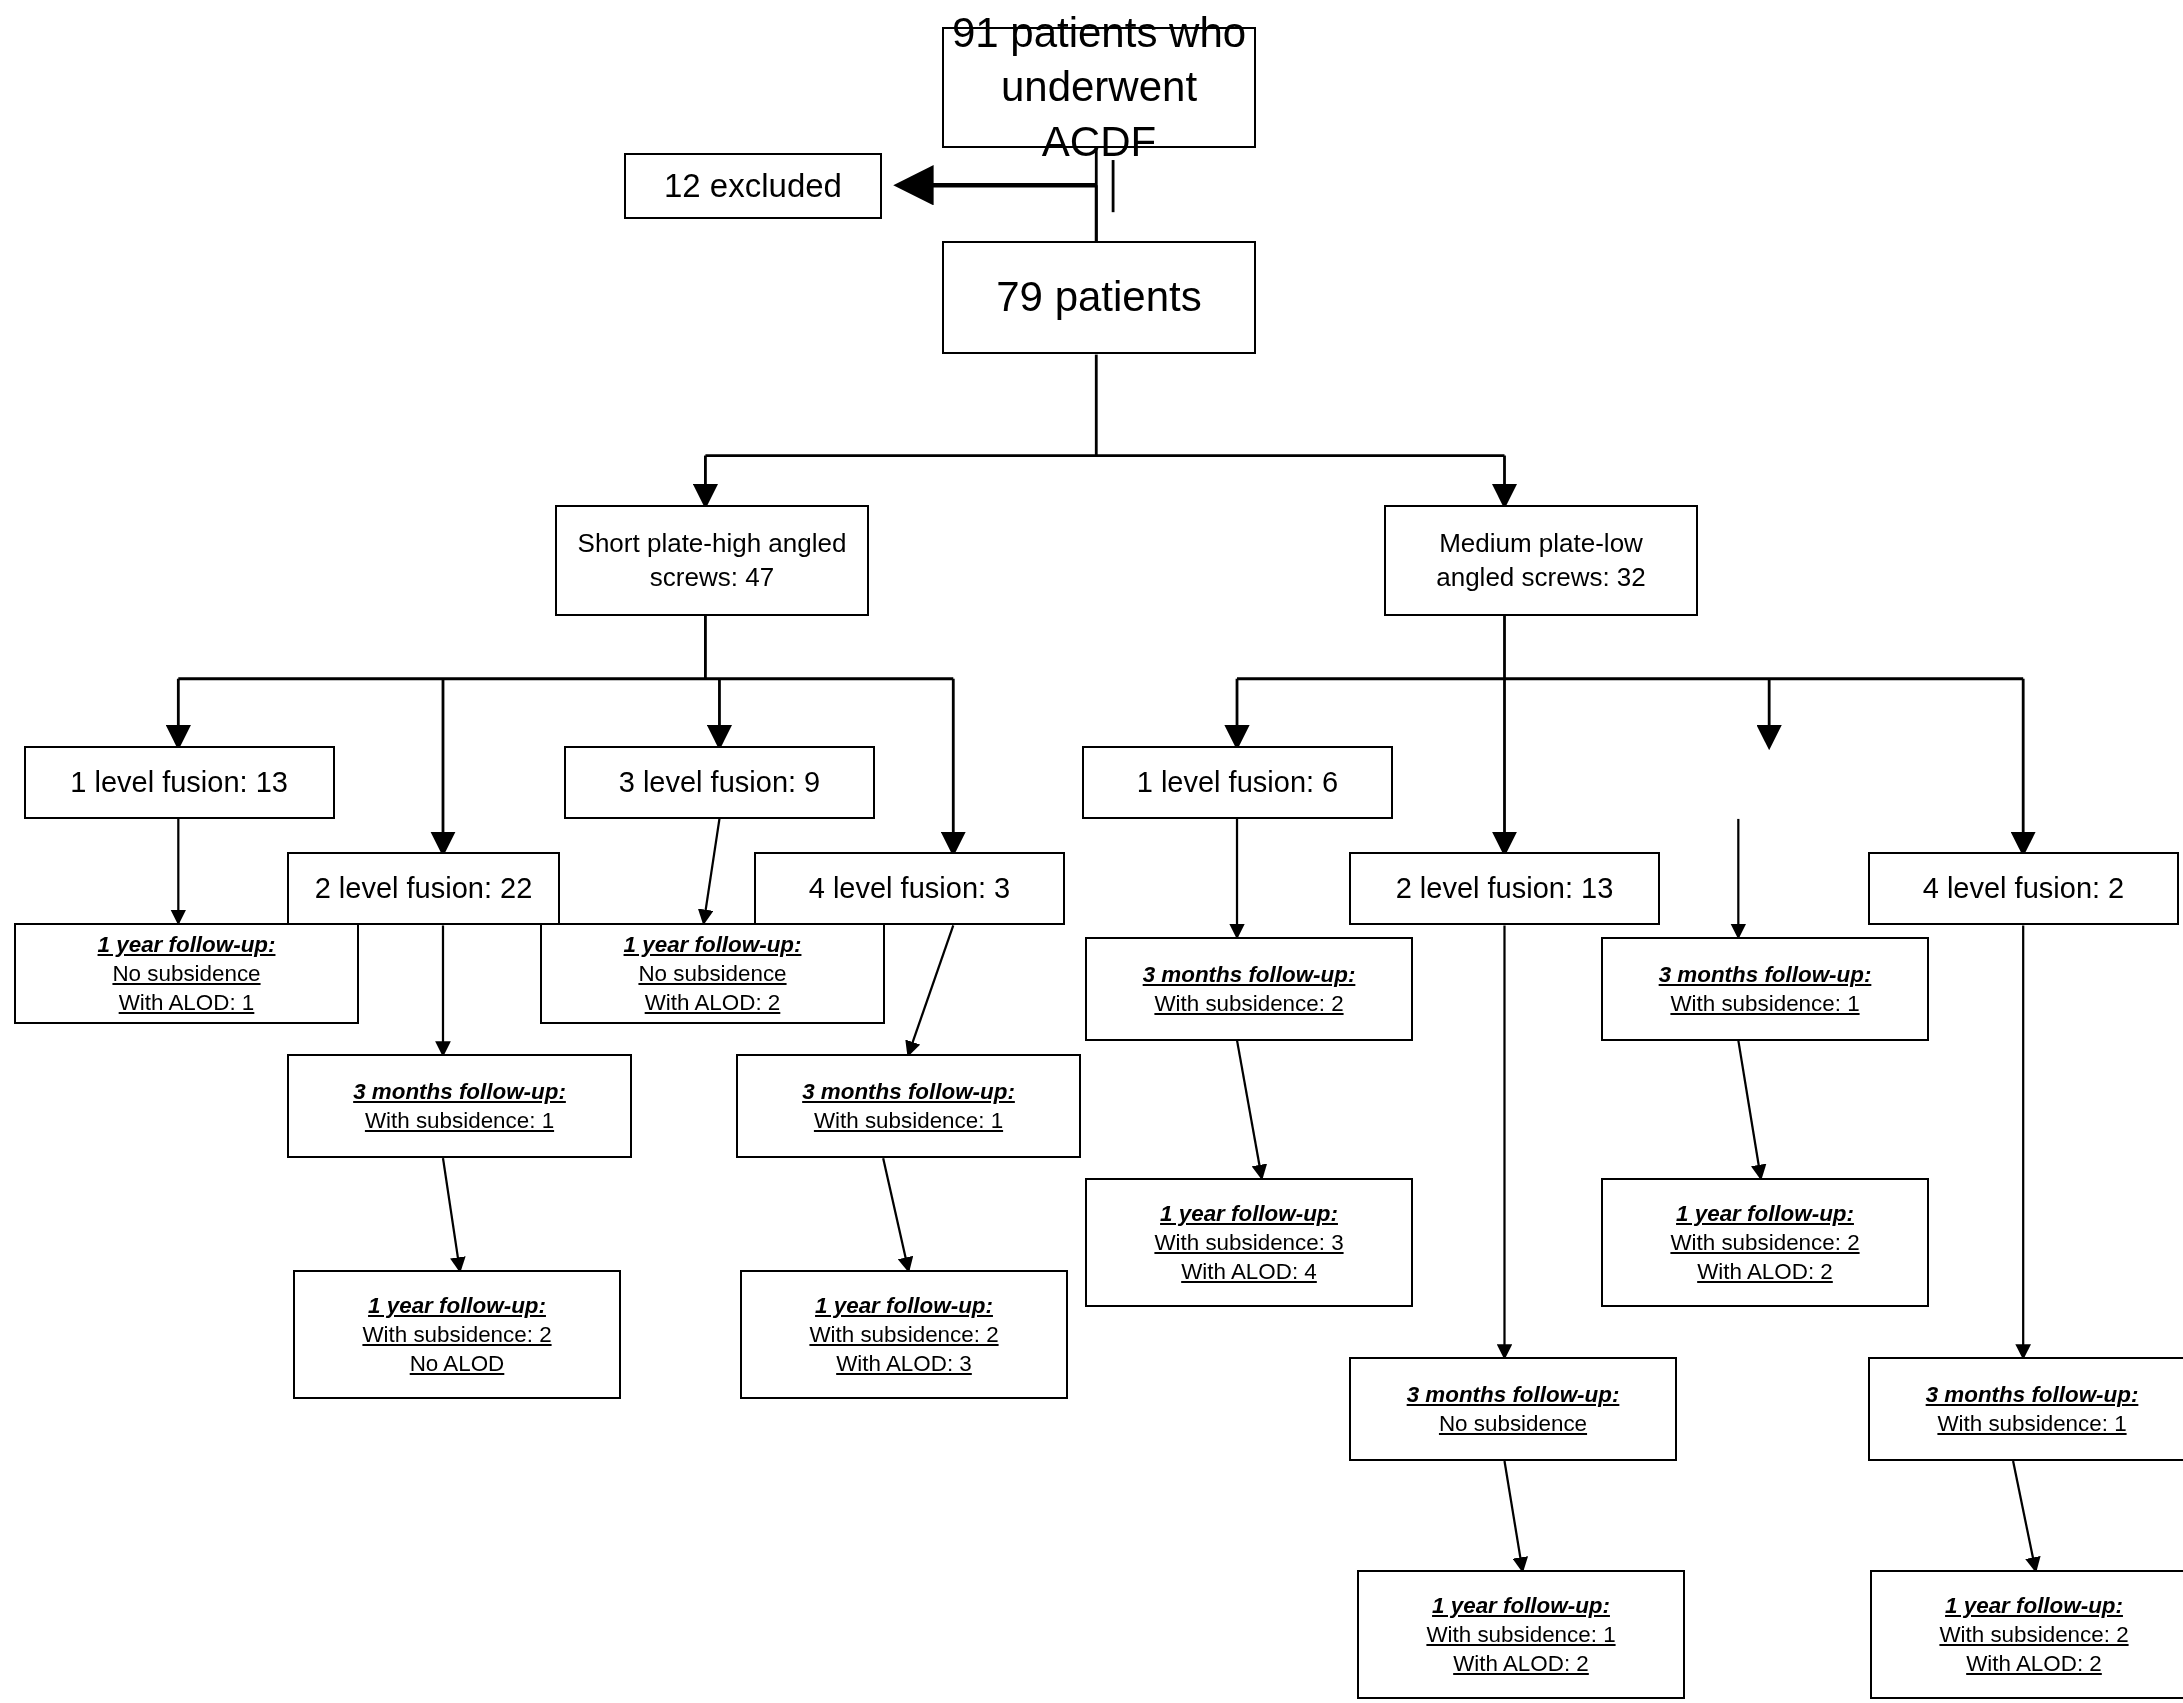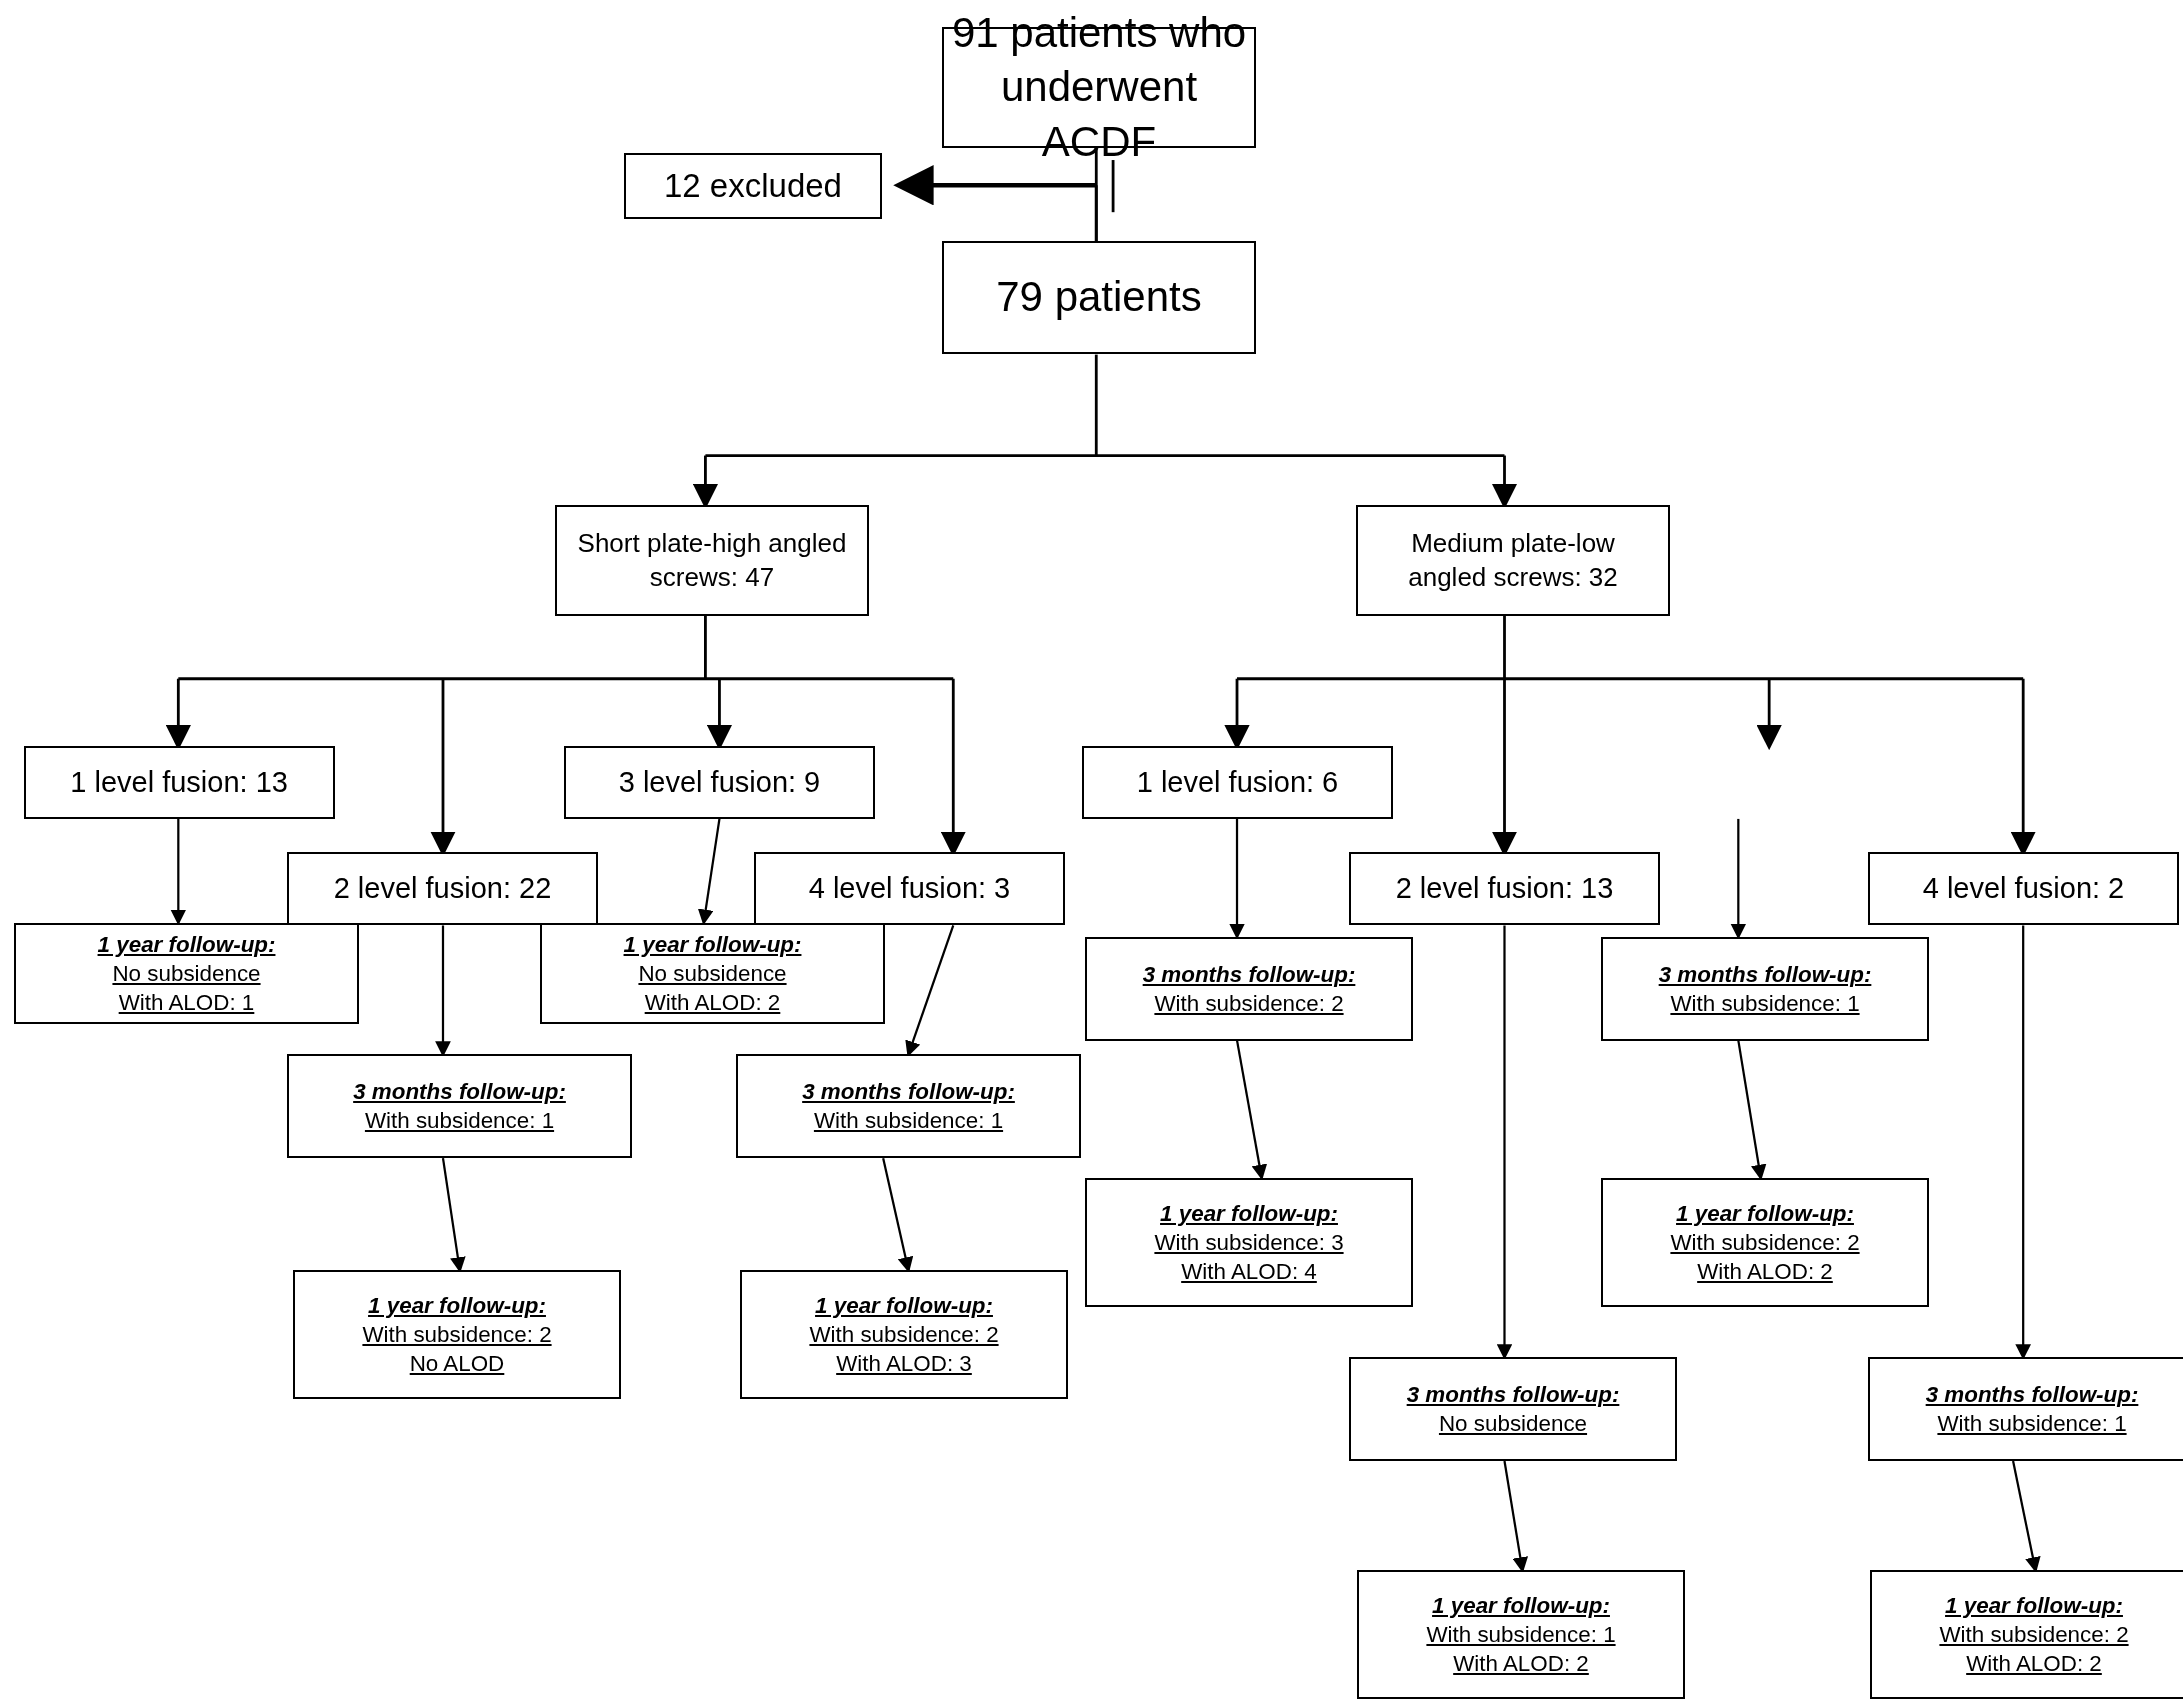--- a/index.html
+++ b/index.html
@@ -141,30 +141,30 @@
 
   <div class="node-box t-root" style="left:942px; top:241px; width:314px; height:113px;">
     <span class="node-line">79 patients</span>
   </div>
 
   <div class="node-box t-branch" style="left:555px; top:505px; width:314px; height:111px;">
     <span class="node-line">Short plate-high angled</span>
     <span class="node-line">screws: 47</span>
   </div>
 
-  <div class="node-box t-branch" style="left:1356px; top:505px; width:314px; height:111px;">
+  <div class="node-box t-branch" style="left:1384px; top:505px; width:314px; height:111px;">
     <span class="node-line">Medium plate-low</span>
     <span class="node-line">angled screws: 32</span>
   </div>
 
   <div class="node-box t-level" style="left:23.6px; top:746px; width:311px; height:73px;">
     <span class="node-line">1 level fusion: 13</span>
   </div>
 
-  <div class="node-box t-level" style="left:287px; top:852px; width:311px; height:73px;">
+  <div class="node-box t-level" style="left:287px; top:852px; width:273px; height:73px;">
     <span class="node-line">2 level fusion: 22</span>
   </div>
 
   <div class="node-box t-level" style="left:564px; top:746px; width:311px; height:73px;">
     <span class="node-line">3 level fusion: 9</span>
   </div>
 
   <div class="node-box t-level" style="left:754px; top:852px; width:311px; height:73px;">
     <span class="node-line">4 level fusion: 3</span>
   </div>

